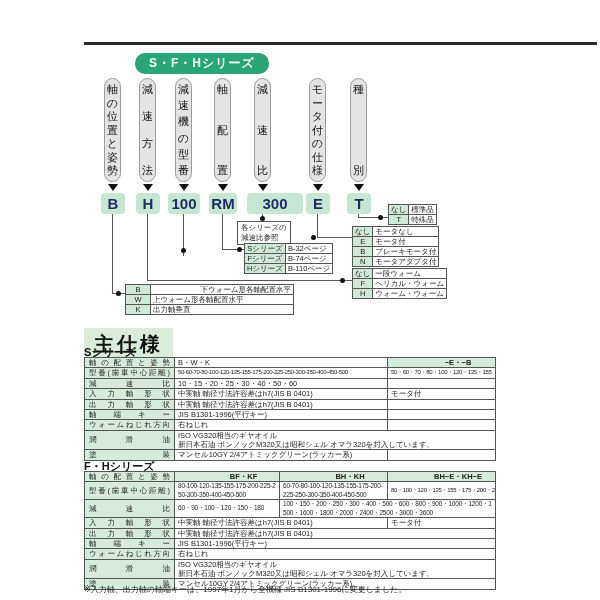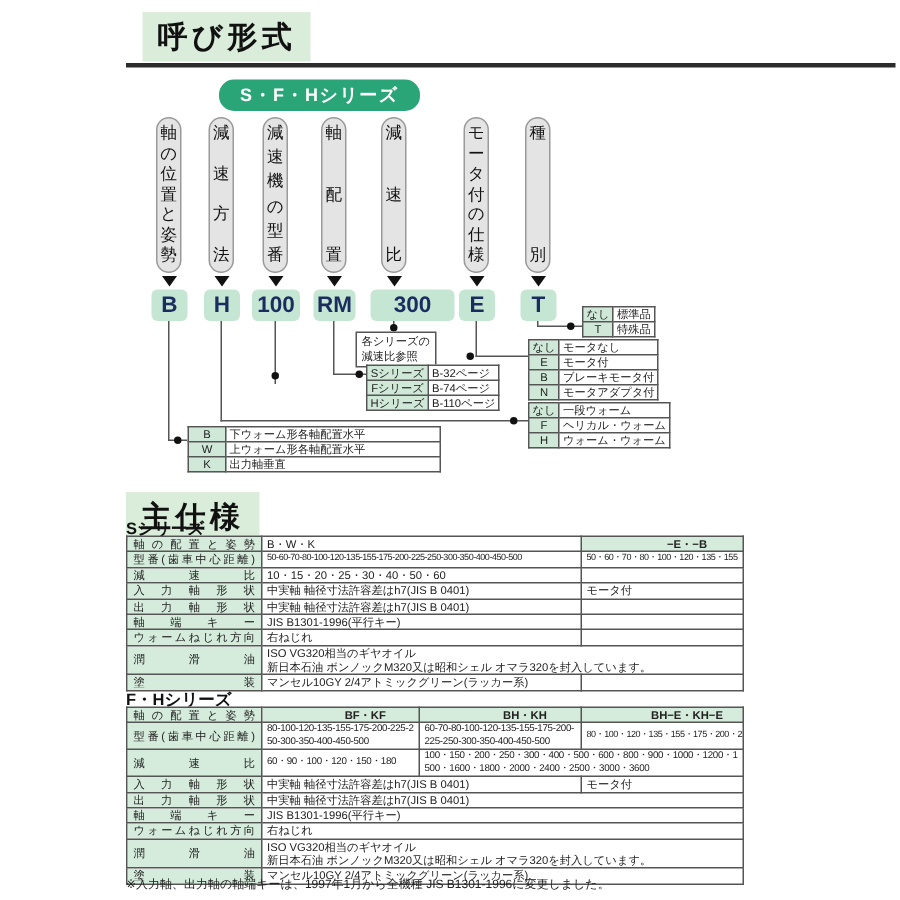--- a/index.html
+++ b/index.html
@@ -39,26 +39,23 @@
   .spec td.hdr{background:#d5ebdb;text-align:center;font-weight:bold;padding-left:36px;}
   .t6{font-size:6px;letter-spacing:-0.3px;white-space:nowrap;}
   .t65{font-size:6.5px;letter-spacing:-0.2px;line-height:1.3;word-break:break-all;}
   .footnote{font-size:8px;color:#222;}
 </style>
 </head>
 <body>
 
 <div class="canvas">
 
-  <div class="abs" style="left:95px;top:8px;">
-    <span class="sec-title">呼び形式</span>
-  </div>
   <div class="abs rule" style="left:84px;top:42px;width:513px;"></div>
 
-  <div class="abs" style="left:105px;top:53px;padding-left:41px;">
+  <div class="abs" style="left:94px;top:53px;padding-left:41px;">
     <span class="badge">S・F・Hシリーズ</span>
   </div>
 
   <div class="abs pill" style="left:104px;top:78px;">
       <span>軸</span>
       <span>の</span>
       <span>位</span>
       <span>置</span>
       <span>と</span>
       <span>姿</span>
@@ -192,21 +189,21 @@
       <td class="key">H</td>
       <td>ウォーム・ウォーム</td>
         </tr>
   </tbody>
     </table>
 
   <table class="mini abs" style="left:125px;top:284px;">
     <tbody>
         <tr>
       <td class="key" style="min-width:20px;">B</td>
-      <td style="min-width:138px;">下ウォーム形各軸配置水平</td>
+      <td style="min-width:138px;text-align:right;">下ウォーム形各軸配置水平</td>
         </tr>
     <tr>
       <td class="key">W</td>
       <td>上ウォーム形各軸配置水平</td>
         </tr>
     <tr>
       <td class="key">K</td>
       <td>出力軸垂直</td>
         </tr>
   </tbody>

